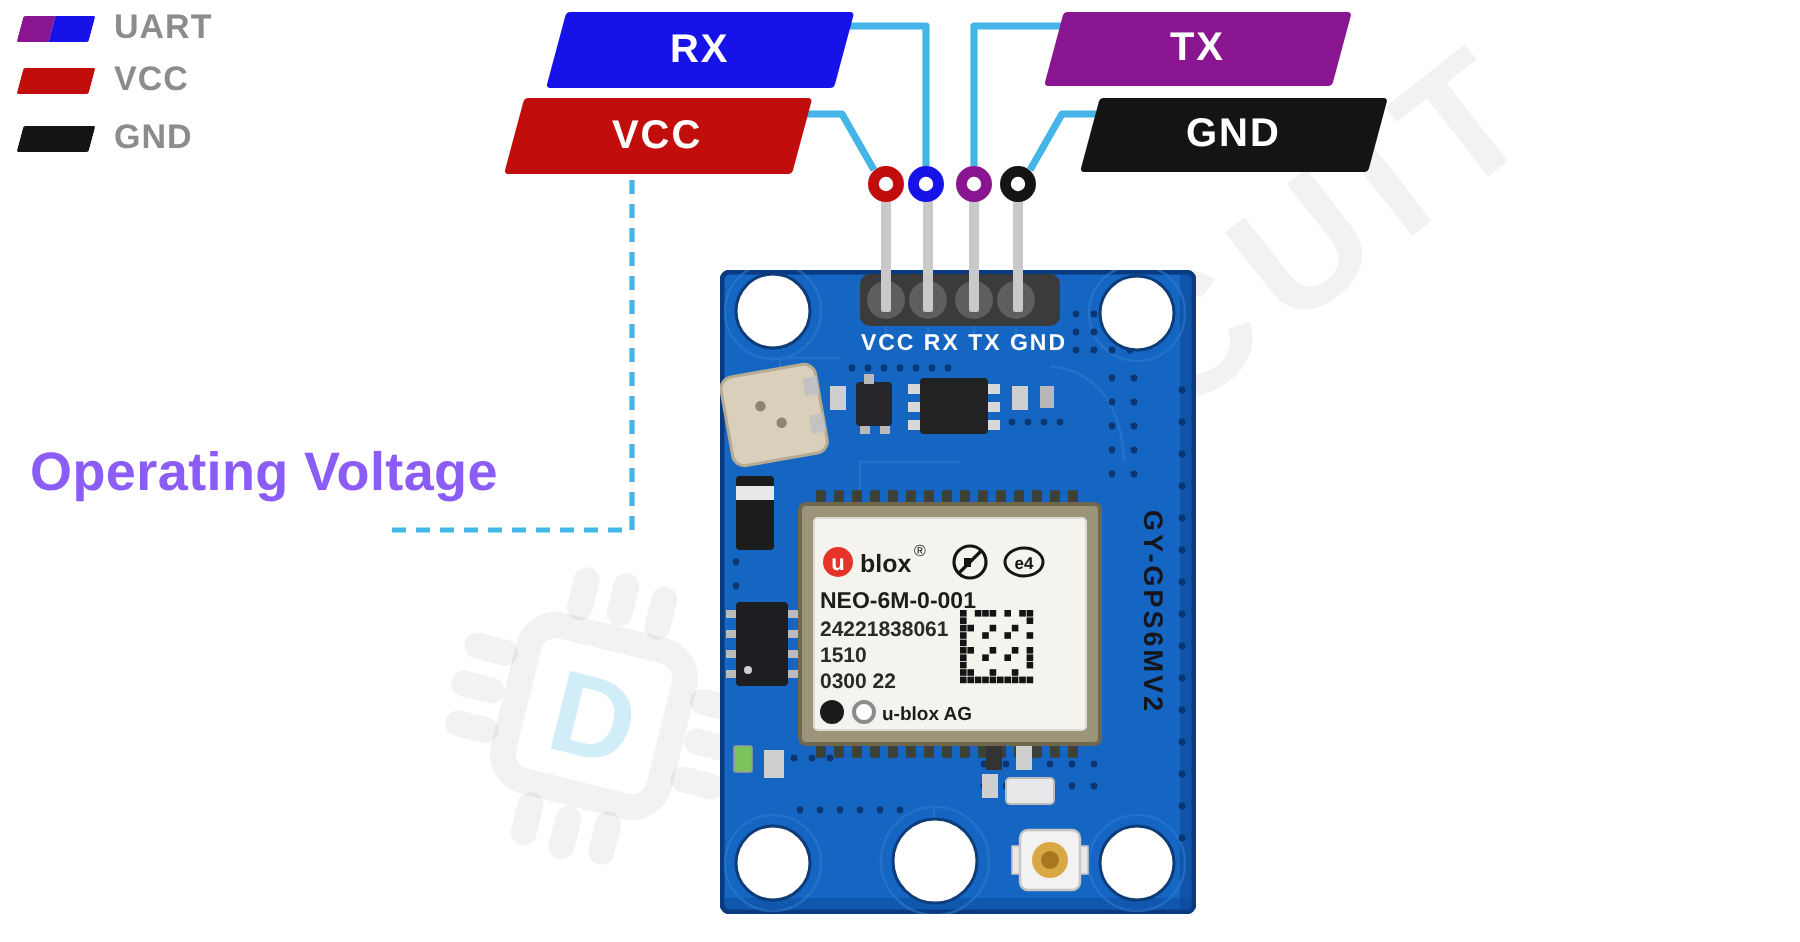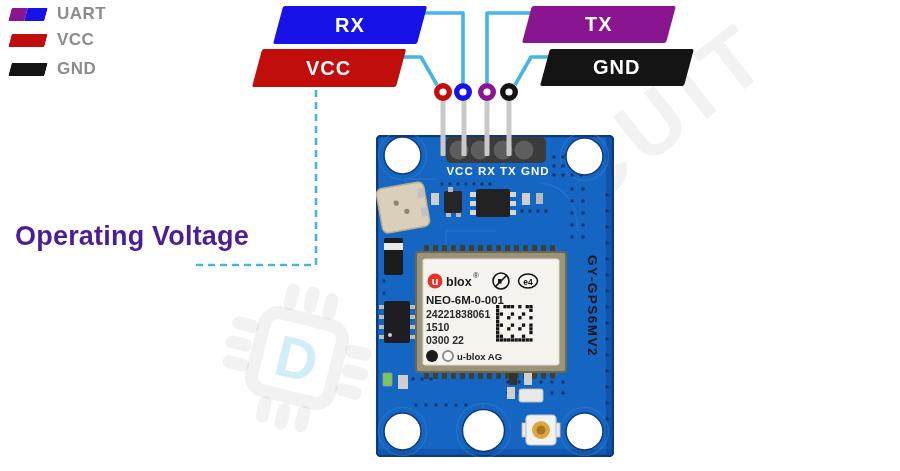--- a/index.html
+++ b/index.html
@@ -24,24 +24,24 @@
   .plabel{position:absolute;z-index:40;display:flex;align-items:center;justify-content:center;
           transform:skewX(-15deg);transform-origin:0 100%;border-radius:2px;}
   .plabel>span{transform:skewX(15deg);color:#fff;font-size:20px;font-weight:bold;letter-spacing:1px;}
   #label-rx {left:273px;top:6px; width:144px;height:38px;}
   #label-vcc{left:252px;top:49px;width:144px;height:38px;}
   #label-tx {left:522px;top:6px; width:144px;height:37px;}
   #label-gnd{left:540px;top:49px;width:144px;height:37px;}
 
   
   .opvolt{position:absolute;left:8px;top:221px;width:248px;z-index:40;text-align:center;
-          font-size:27px;font-weight:bold;line-height:1.15;color:#4c1d95;letter-spacing:.2px;}
+          font-size:27px;font-weight:bold;line-height:1.15;color:#8b5cf6;letter-spacing:.2px;}
 
   .overlay{position:absolute;left:0;top:0;z-index:30;pointer-events:none;}
-  .module{position:absolute;left:360px;top:135px;width:238px;height:322px;z-index:20;margin-left:16px;}
+  .module{position:absolute;left:360px;top:135px;width:238px;height:322px;z-index:20;}
 </style>
 </head>
 <body>
 
 <div class="canvas">
 
   <div class="wm-text">CIRCUIT</div>
 
   <svg class="wm-chip" width="150" height="150">
     <g stroke="rgba(0,0,0,0.05)" stroke-width="13" stroke-linecap="round" fill="none">

